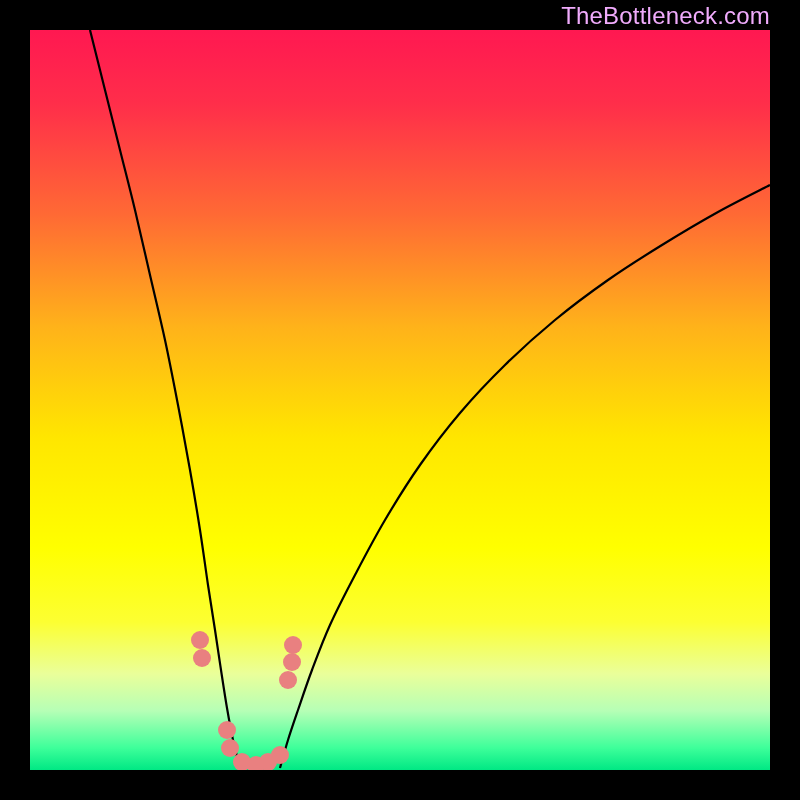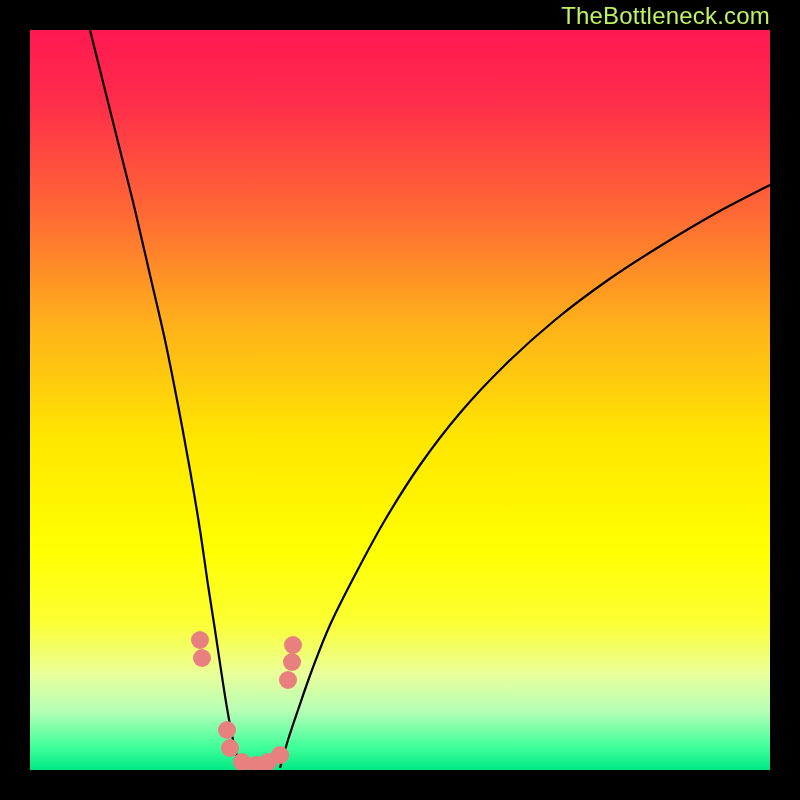--- a/index.html
+++ b/index.html
@@ -26,21 +26,21 @@
     height: 740px;
     overflow: hidden;
   }
   .watermark {
     position: absolute;
     top: 2px;
     right: 30px;
     font-family: Arial, Helvetica, sans-serif;
     font-size: 24px;
     font-weight: 400;
-    color: #bef264;
+    color: #f0abfc;
     letter-spacing: 0.2px;
   }
   svg {
     display: block;
   }
 </style>
 </head>
 <body>
 
 <div class="frame">

